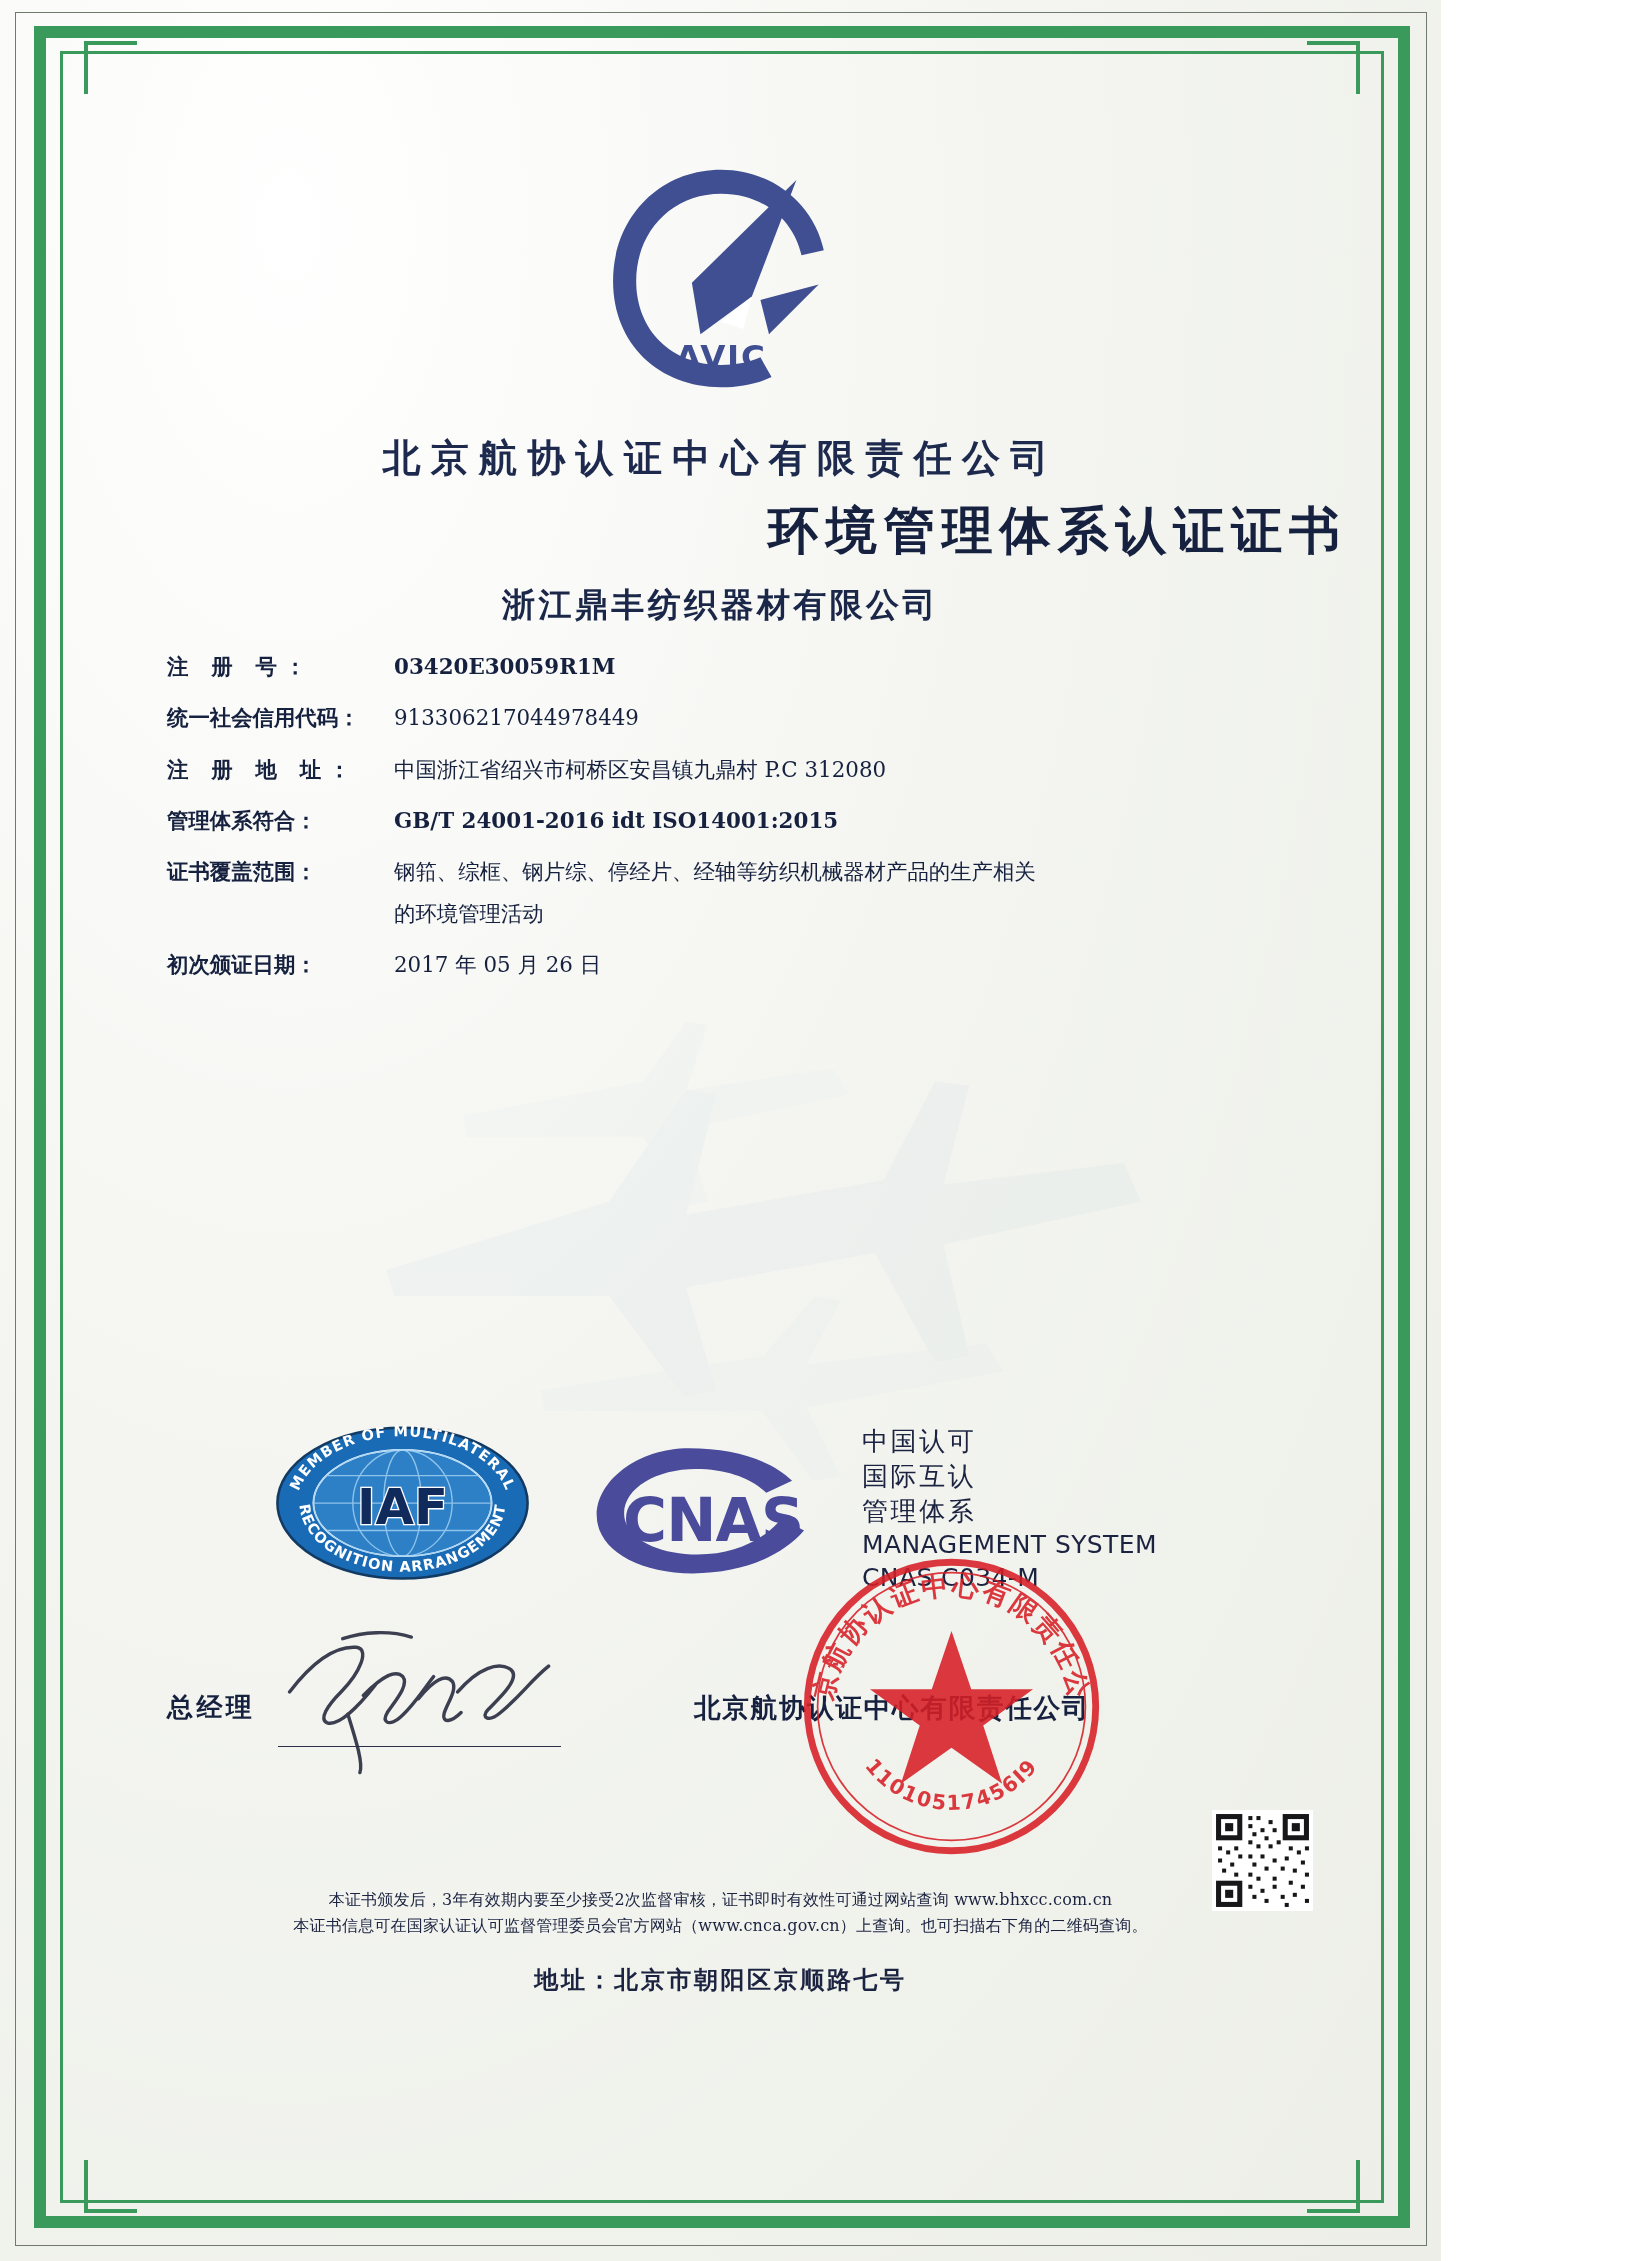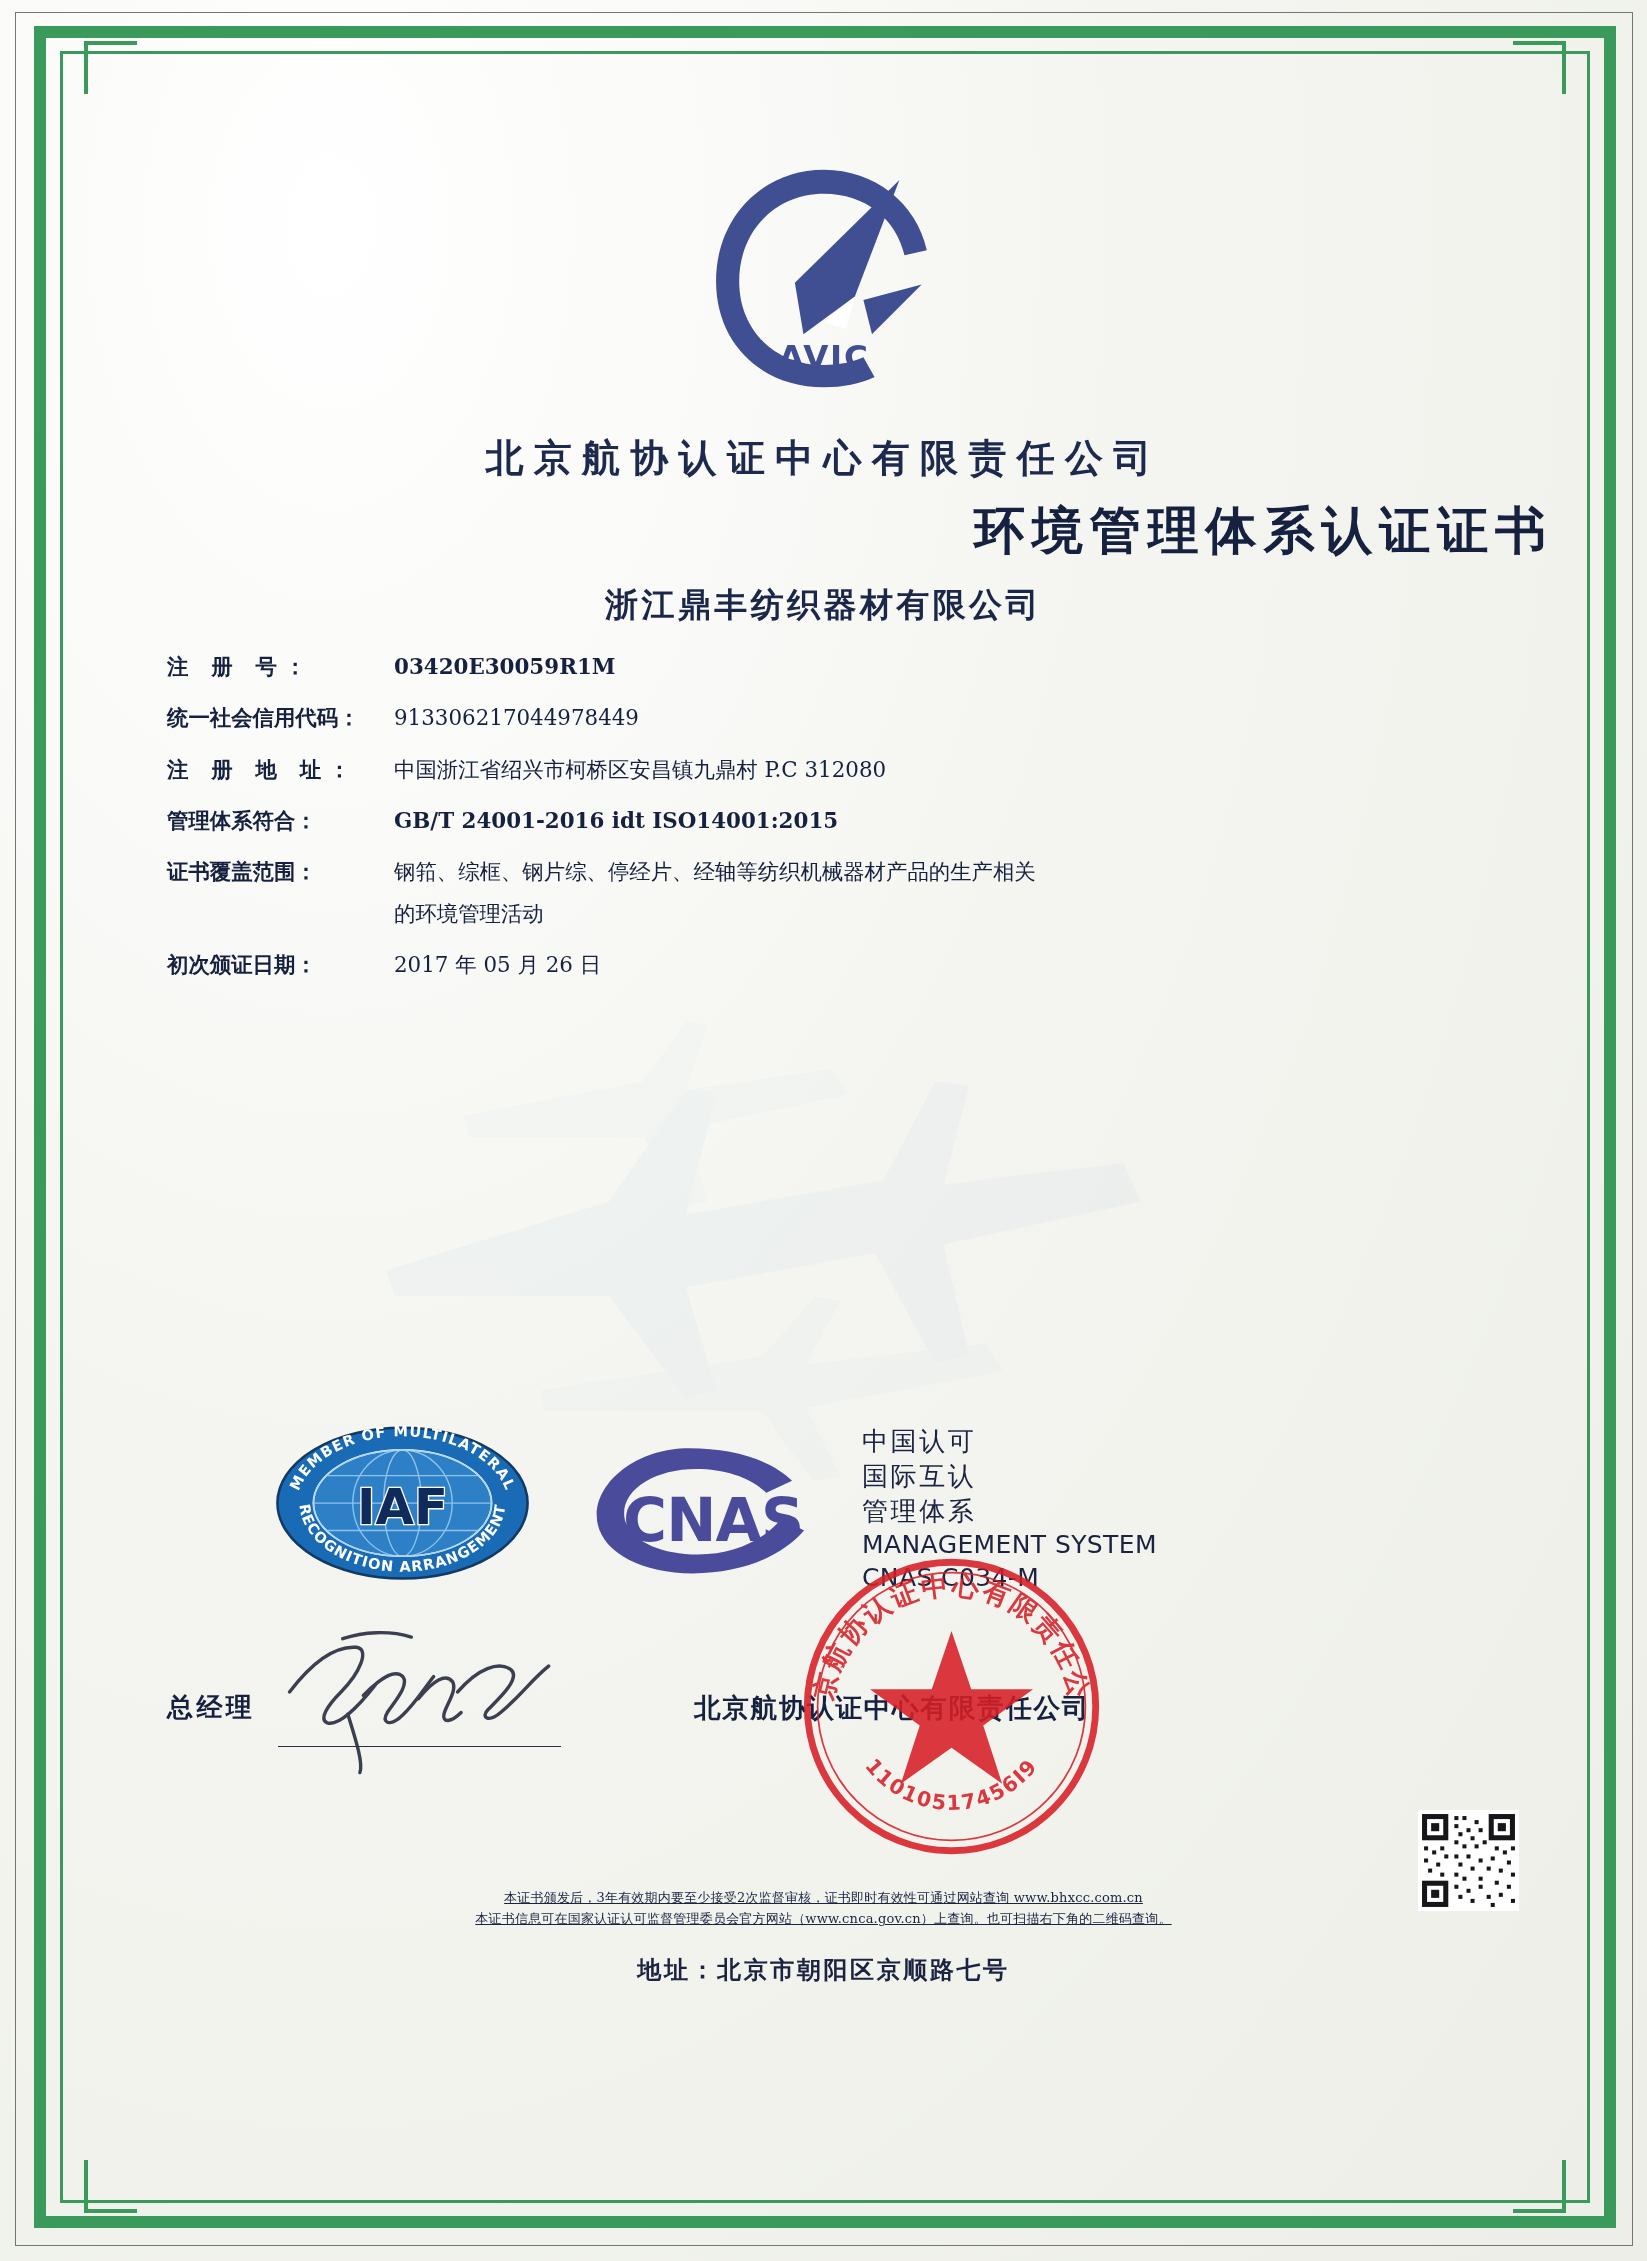--- a/index.html
+++ b/index.html
@@ -10,21 +10,21 @@
   body {
     width: 1647px;
     height: 2261px;
     font-family: "Liberation Serif", "DejaVu Serif", serif;
     overflow: hidden;
   }
 
   
   #certificate {
     position: relative;
-    width: 1647px;
+    width: 1441px;
     height: 2261px;
     background: #84cc16;
     box-sizing: border-box;
   }
   .paper-tint {
     position: absolute;
     inset: 0;
     background:
       radial-gradient(ellipse at 20% 10%, #ffffff 0%, #f4f5f0 45%, #eceee7 100%);
   }
@@ -293,24 +293,23 @@
     position: absolute;
     left: 0;
     right: 0;
     top: 1810px;
     text-align: center;
     color: #1b2340;
     font-family: "DejaVu Serif", serif;
   }
   .footer .line1,
   .footer .line2 {
-    font-size: 13px;
+    font-size: 16px;
     line-height: 1.65;
     letter-spacing: 0.2px;
-    text-decoration: underline;
   }
   .footer .addr {
     margin-top: 24px;
     font-size: 24px;
     letter-spacing: 2.6px;
     font-weight: 600;
   }
 </style>
 </head>
 <body>

